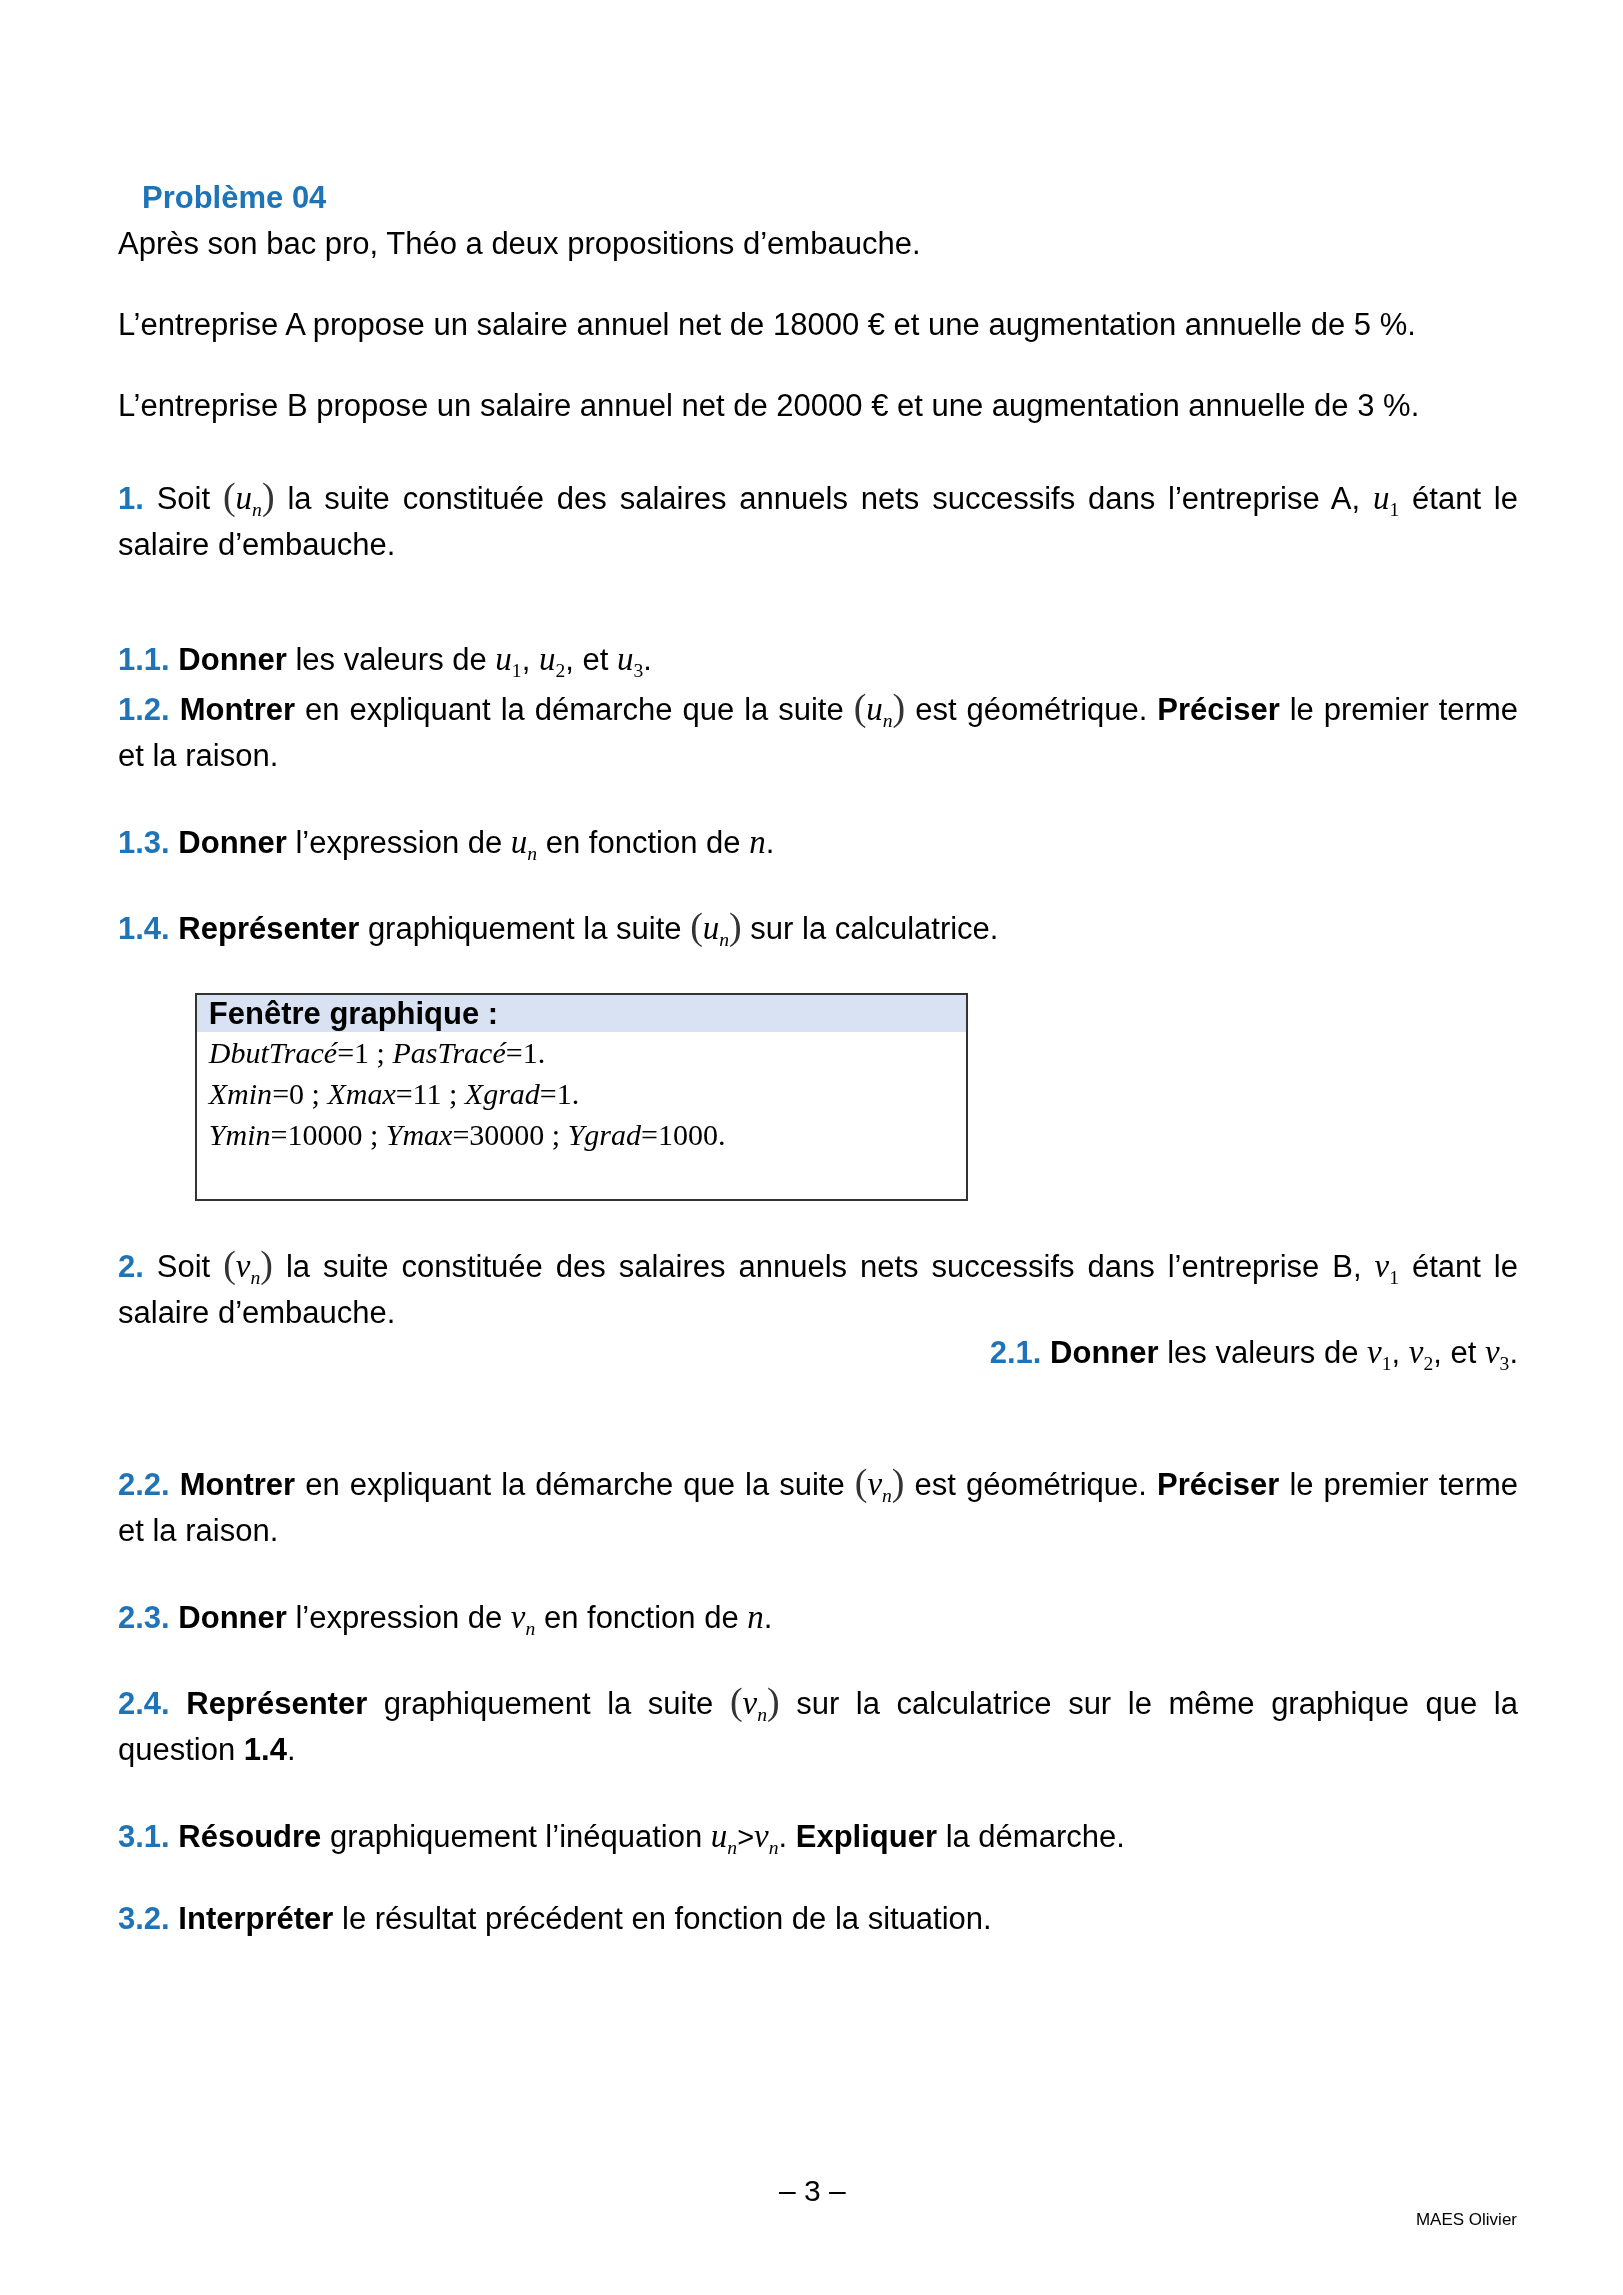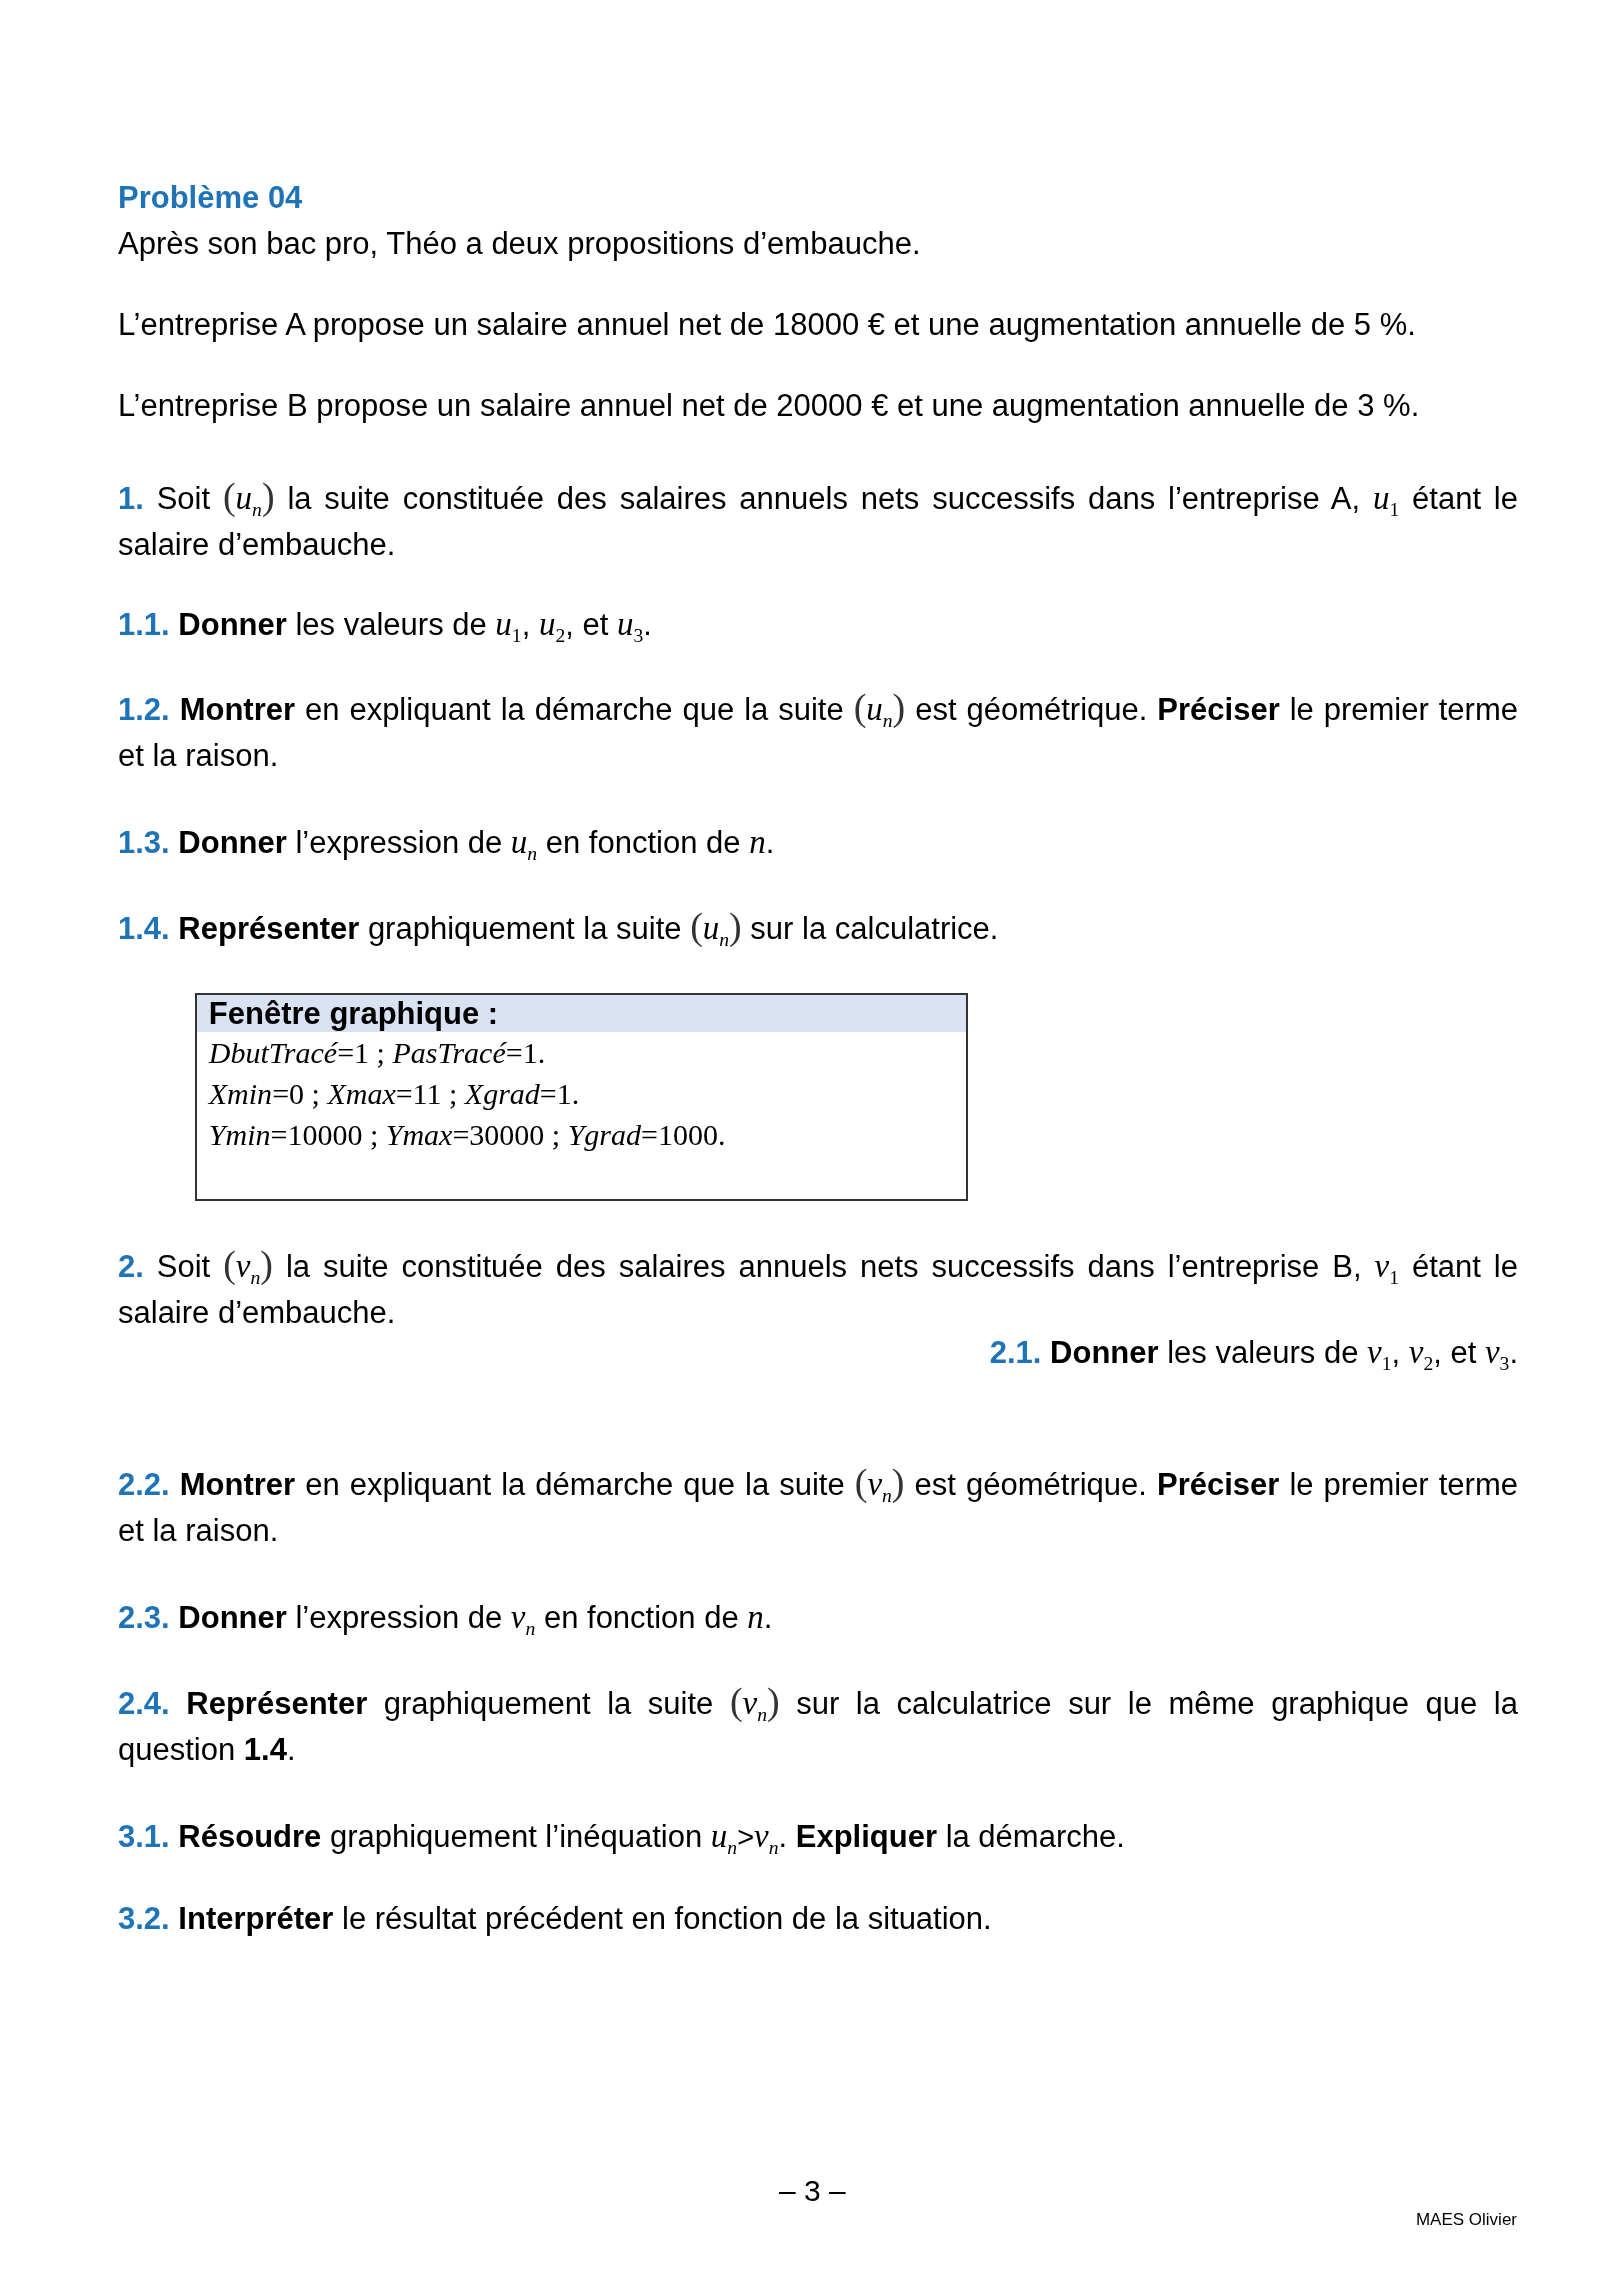--- a/index.html
+++ b/index.html
@@ -31,30 +31,30 @@
   }
   .box-line i { font-style: italic; }
   .footer-page { position: absolute; left: 779px; top: 2174px; font-size: 30px; }
   .footer-author { position: absolute; right: 106px; top: 2210px; font-size: 17px; }
 </style>
 </head>
 <body>
 
 <div class="page">
 
-  <div class="blk title" style="top:175px;">Problème 04</div>
+  <div class="blk title" style="top:175px;margin-left:24px;">Problème 04</div>
   <div class="blk" style="top:221px;">Après son bac pro, Théo a deux propositions d’embauche.</div>
   <div class="blk" style="top:302px;">L’entreprise A propose un salaire annuel net de 18000 € et une augmentation annuelle de 5 %.</div>
   <div class="blk" style="top:383px;">L’entreprise B propose un salaire annuel net de 20000 € et une augmentation annuelle de 3 %.</div>
 
   <div class="blk just" style="top:466px;margin-top:7px;">
     <span class="num">1.</span><span> Soit </span><span class="m"><span class="par">(</span><span>u</span><sub>n</sub><span class="par">)</span></span><span> la suite constituée des salaires annuels nets successifs dans l’entreprise A, </span><span class="m"><span>u</span><sub class="up">1</sub></span><span> étant le salaire d’embauche.</span>
   </div>
 
-  <div class="blk" style="top:601px;">
+  <div class="blk" style="top:636px;">
     <span class="num">1.1.</span>&nbsp;<span class="b">Donner</span><span> les valeurs de </span><span class="m"><span>u</span><sub class="up">1</sub></span><span>, </span><span class="m"><span>u</span><sub class="up">2</sub></span><span>, et </span><span class="m"><span>u</span><sub class="up">3</sub></span><span>.</span>
   </div>
 
   <div class="blk just" style="top:684px;">
     <span class="num">1.2.</span>&nbsp;<span class="b">Montrer</span><span> en expliquant la démarche que la suite </span><span class="m"><span class="par">(</span><span>u</span><sub>n</sub><span class="par">)</span></span><span> est géométrique. </span><span class="b">Préciser</span><span> le premier terme et la raison.</span>
   </div>
 
   <div class="blk" style="top:819px;">
     <span class="num">1.3.</span>&nbsp;<span class="b">Donner</span><span> l’expression de </span><span class="m"><span>u</span><sub>n</sub></span><span> en fonction de </span><span class="m">n</span><span>.</span>
   </div>

